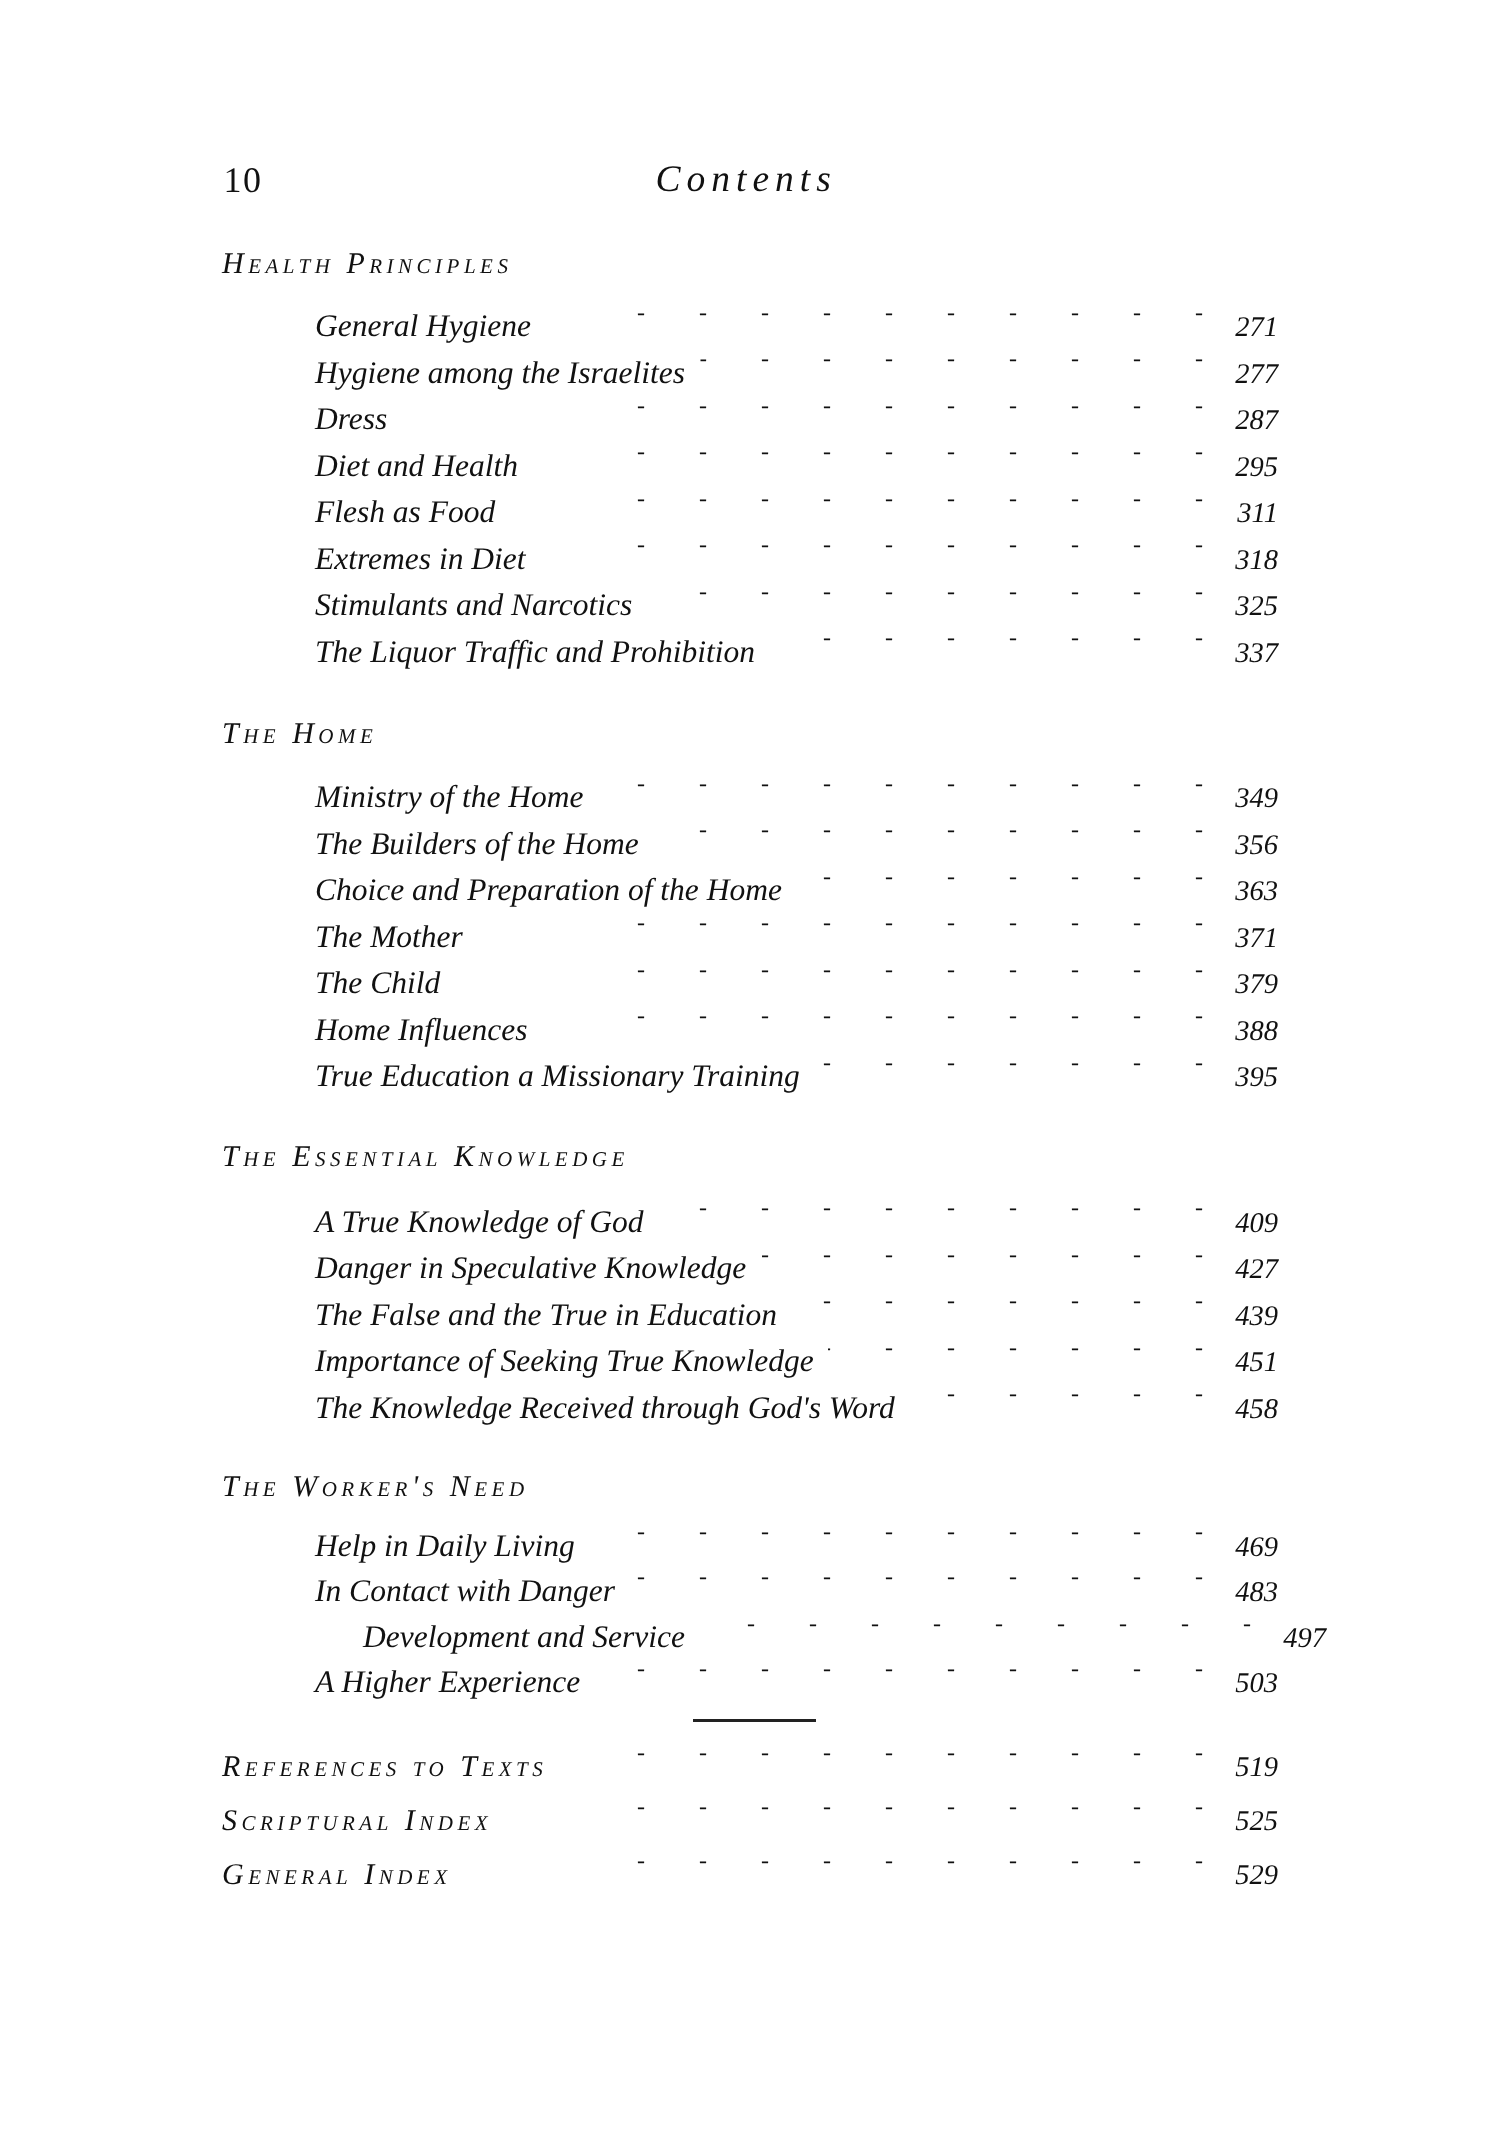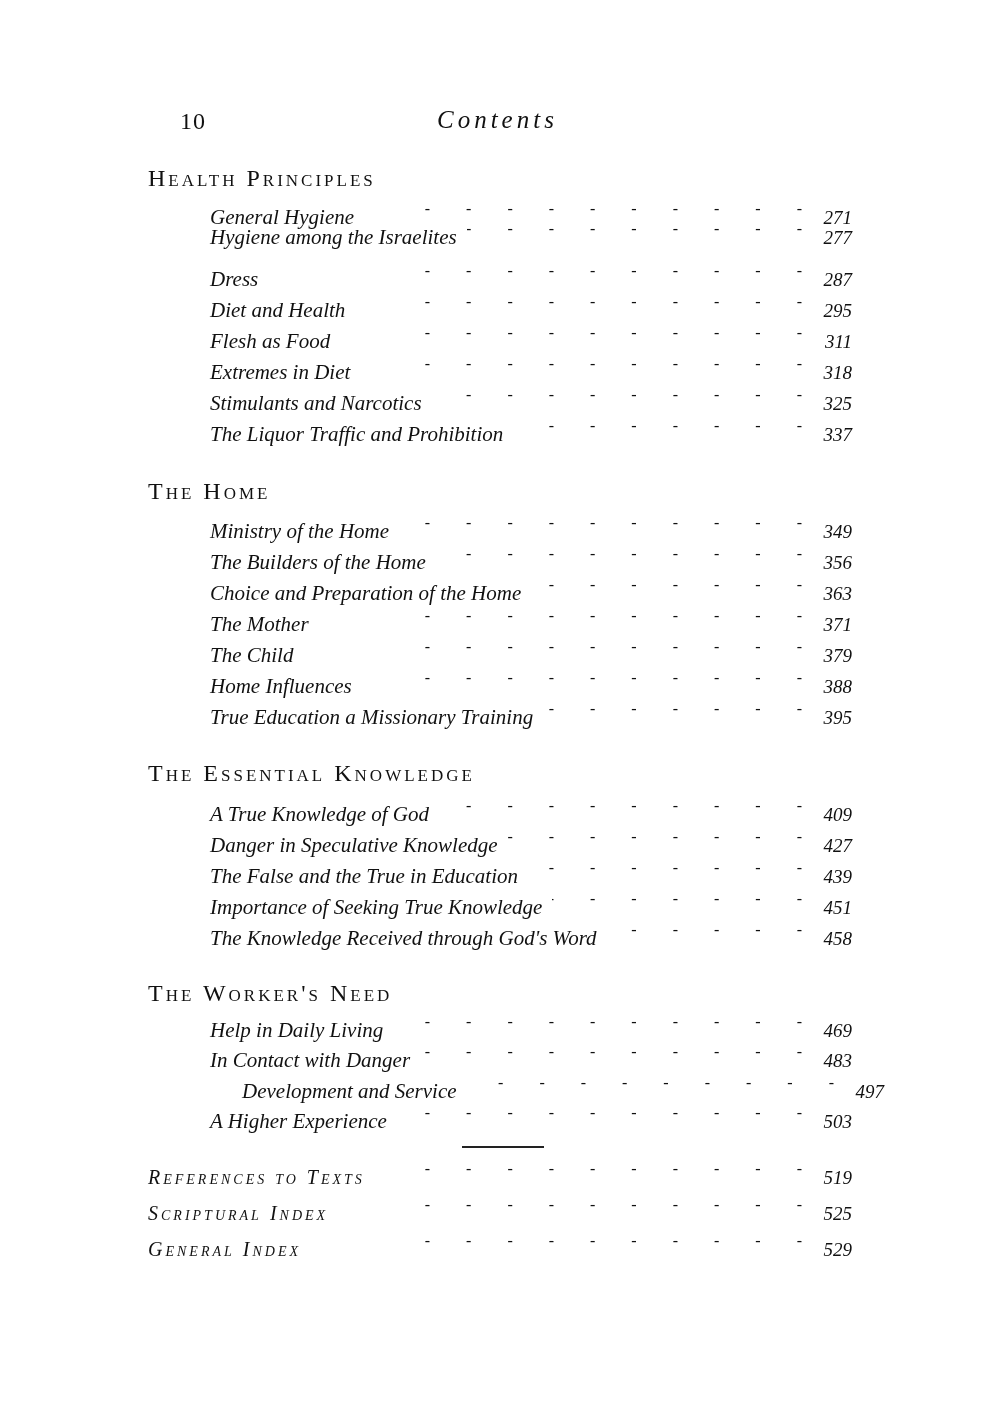--- a/index.html
+++ b/index.html
@@ -15,36 +15,36 @@
       font-family: "DejaVu Serif", "Liberation Serif", serif;
       color: #111111;
     }
     .page-number {
       position: absolute;
       left: 149px;
       top: 108px;
       font-family: "Liberation Serif", serif;
       font-size: 24px;
       letter-spacing: 1px;
-      margin-left: 31px;
     }
     .running-head {
       position: absolute;
       left: 437px;
       top: 106px;
       font-family: "Liberation Serif", serif;
       font-style: italic;
       font-size: 25px;
       letter-spacing: 4px;
     }
     .section-heading {
       position: absolute;
       left: 148px;
       font-family: "Liberation Serif", serif;
-      font-size: 24px;
+      font-style: italic;
+      font-size: 20px;
       letter-spacing: 3px;
       font-variant: small-caps;
       white-space: nowrap;
     }
     .toc-row {
       position: absolute;
       left: 210px;
       width: 642px;
       height: 30px;
       display: flex;
@@ -107,21 +107,21 @@
 <div class="page-number">10</div>
 <div class="running-head">Contents</div>
 
 <div class="section-heading" style="top:165px;">Health Principles</div>
 
 <div class="toc-row" style="top:204px;">
   <span class="toc-title">General Hygiene</span>
   <span class="toc-leader"></span>
   <span class="toc-page">271</span>
 </div>
-<div class="toc-row" style="top:224px;">
+<div class="toc-row" style="top:235px;">
   <span class="toc-title">Hygiene among the Israelites</span>
   <span class="toc-leader"></span>
   <span class="toc-page">277</span>
 </div>
 <div class="toc-row" style="top:266px;">
   <span class="toc-title">Dress</span>
   <span class="toc-leader"></span>
   <span class="toc-page">287</span>
 </div>
 <div class="toc-row" style="top:297px;">

